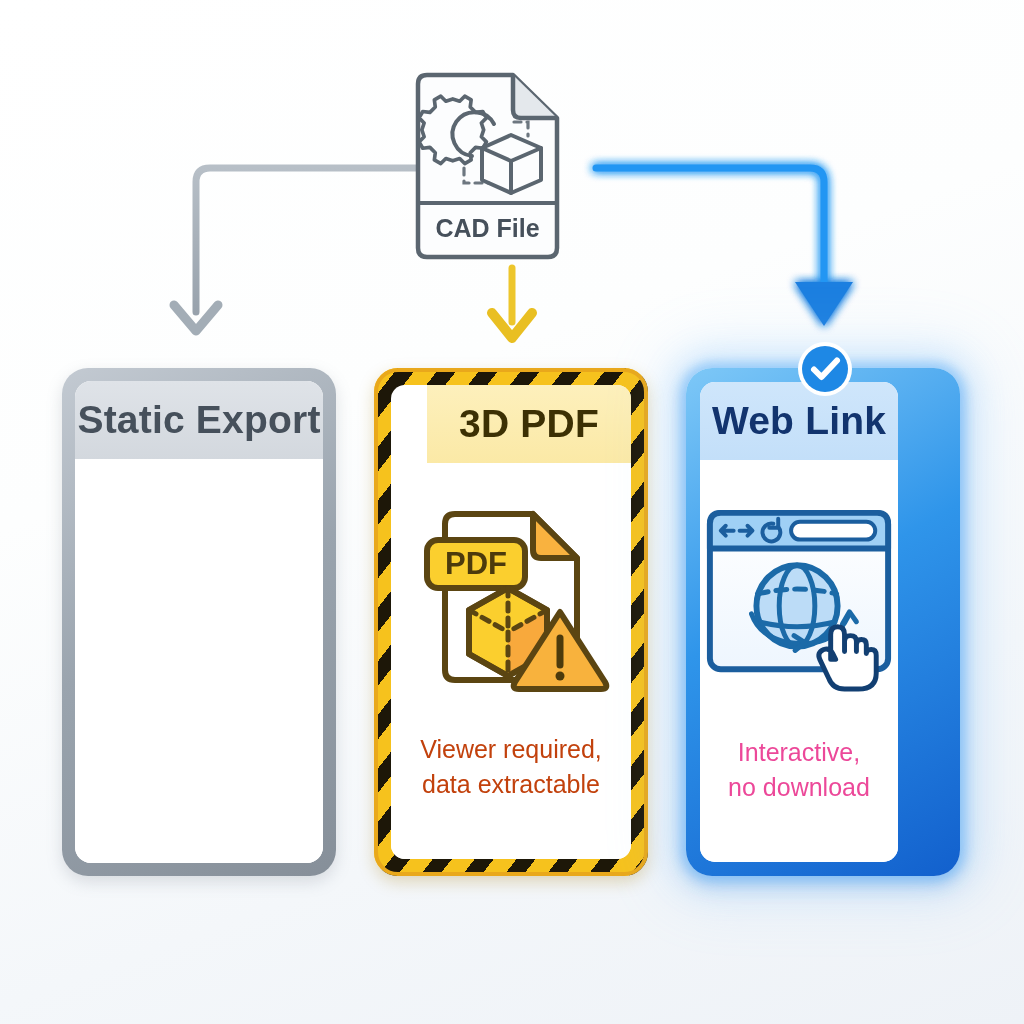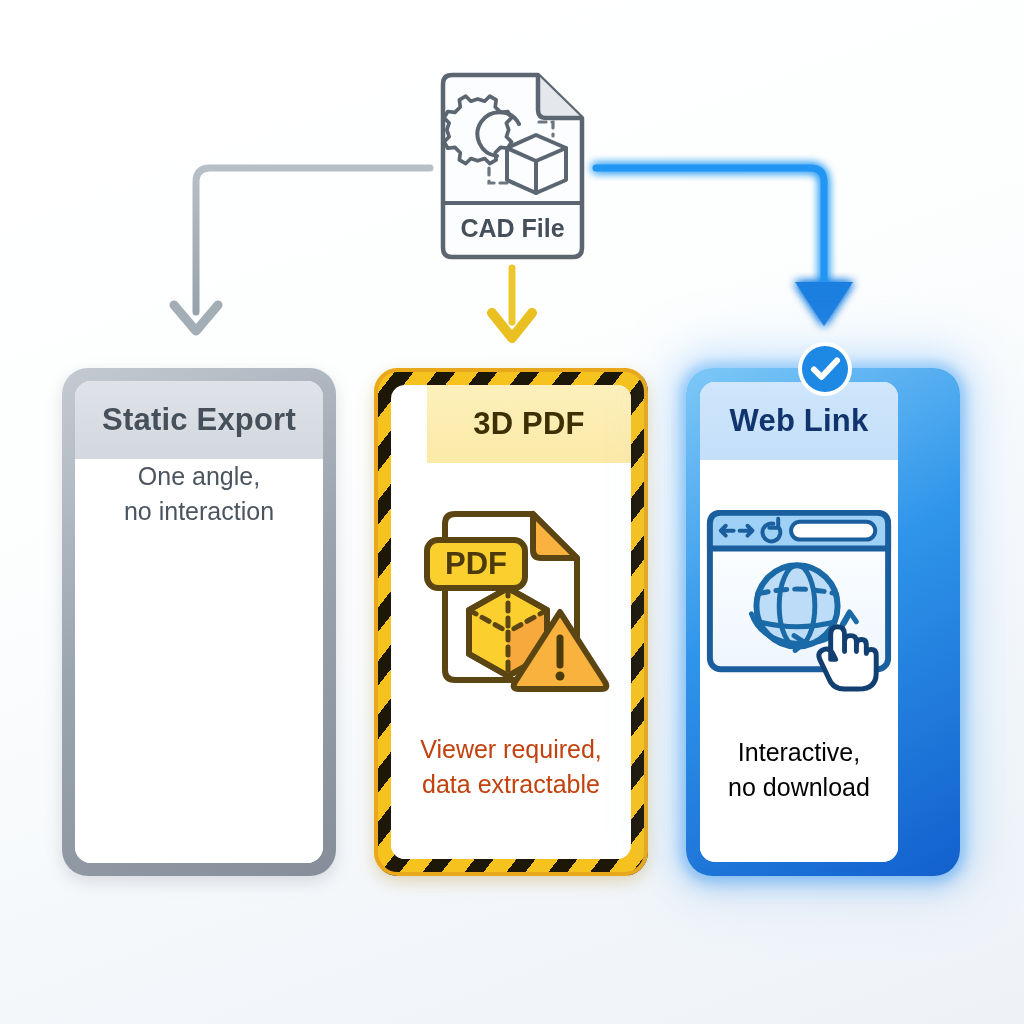--- a/index.html
+++ b/index.html
@@ -14,21 +14,21 @@
 
   #stage {
     position: relative;
     width: 1024px;
     height: 1024px;
   }
 
   
   #cad-node {
     position: absolute;
-    left: 435px;
+    left: 410px;
     top: 70px;
     width: 155px;
     height: 192px;
     text-decoration: underline;
   }
   .cad-svg { display: block; width: 155px; height: 192px; }
 
   
   #connectors {
     position: absolute;
@@ -53,21 +53,21 @@
     background: #ffffff;
     display: flex;
     flex-direction: column;
   }
 
   .card-header {
     flex: 0 0 78px;
     display: flex;
     align-items: center;
     justify-content: center;
-    font-size: 31px;
+    font-size: 39px;
     font-weight: bold;
     letter-spacing: 0.2px;
   }
 
   .card-body {
     flex: 1 1 auto;
     display: flex;
     flex-direction: column;
     align-items: center;
     background: #ffffff;
@@ -150,21 +150,21 @@
   }
   #card-web .card-inner {
     left: 14px; top: 14px;
     width: 198px; height: 480px;
     border-radius: 15px;
   }
   #card-web .card-header {
     background: linear-gradient(180deg, #cfe6fb 0%, #c3dff9 100%);
     color: #12346e;
   }
-  #card-web .card-caption { color: #000000; }
+  #card-web .card-caption { color: #ec4899; }
 
   
   #web-check-badge {
     position: absolute;
     left: 796px;
     top: 340px;
     width: 58px;
     height: 58px;
     z-index: 5;
   }
@@ -236,22 +236,20 @@
       </g>
 
       <text x="77.5" y="167" text-anchor="middle" font-family="Liberation Sans, sans-serif" font-size="25" font-weight="bold" fill="#46505b">CAD File</text>
     </svg>
   </div>
 
   <div class="card" id="card-static">
     <div class="card-inner">
       <div class="card-header">Static Export</div>
       <div class="card-body">
-        <div class="card-caption">One angle,
-no interaction</div>
       </div>
     </div>
   </div>
 
   <div class="card" id="card-pdf">
     <div class="card-inner">
       <div class="card-header">3D PDF</div>
       <div class="card-body">
         <div class="icon-wrap">
           <svg width="200" height="196" viewBox="0 0 200 196">

